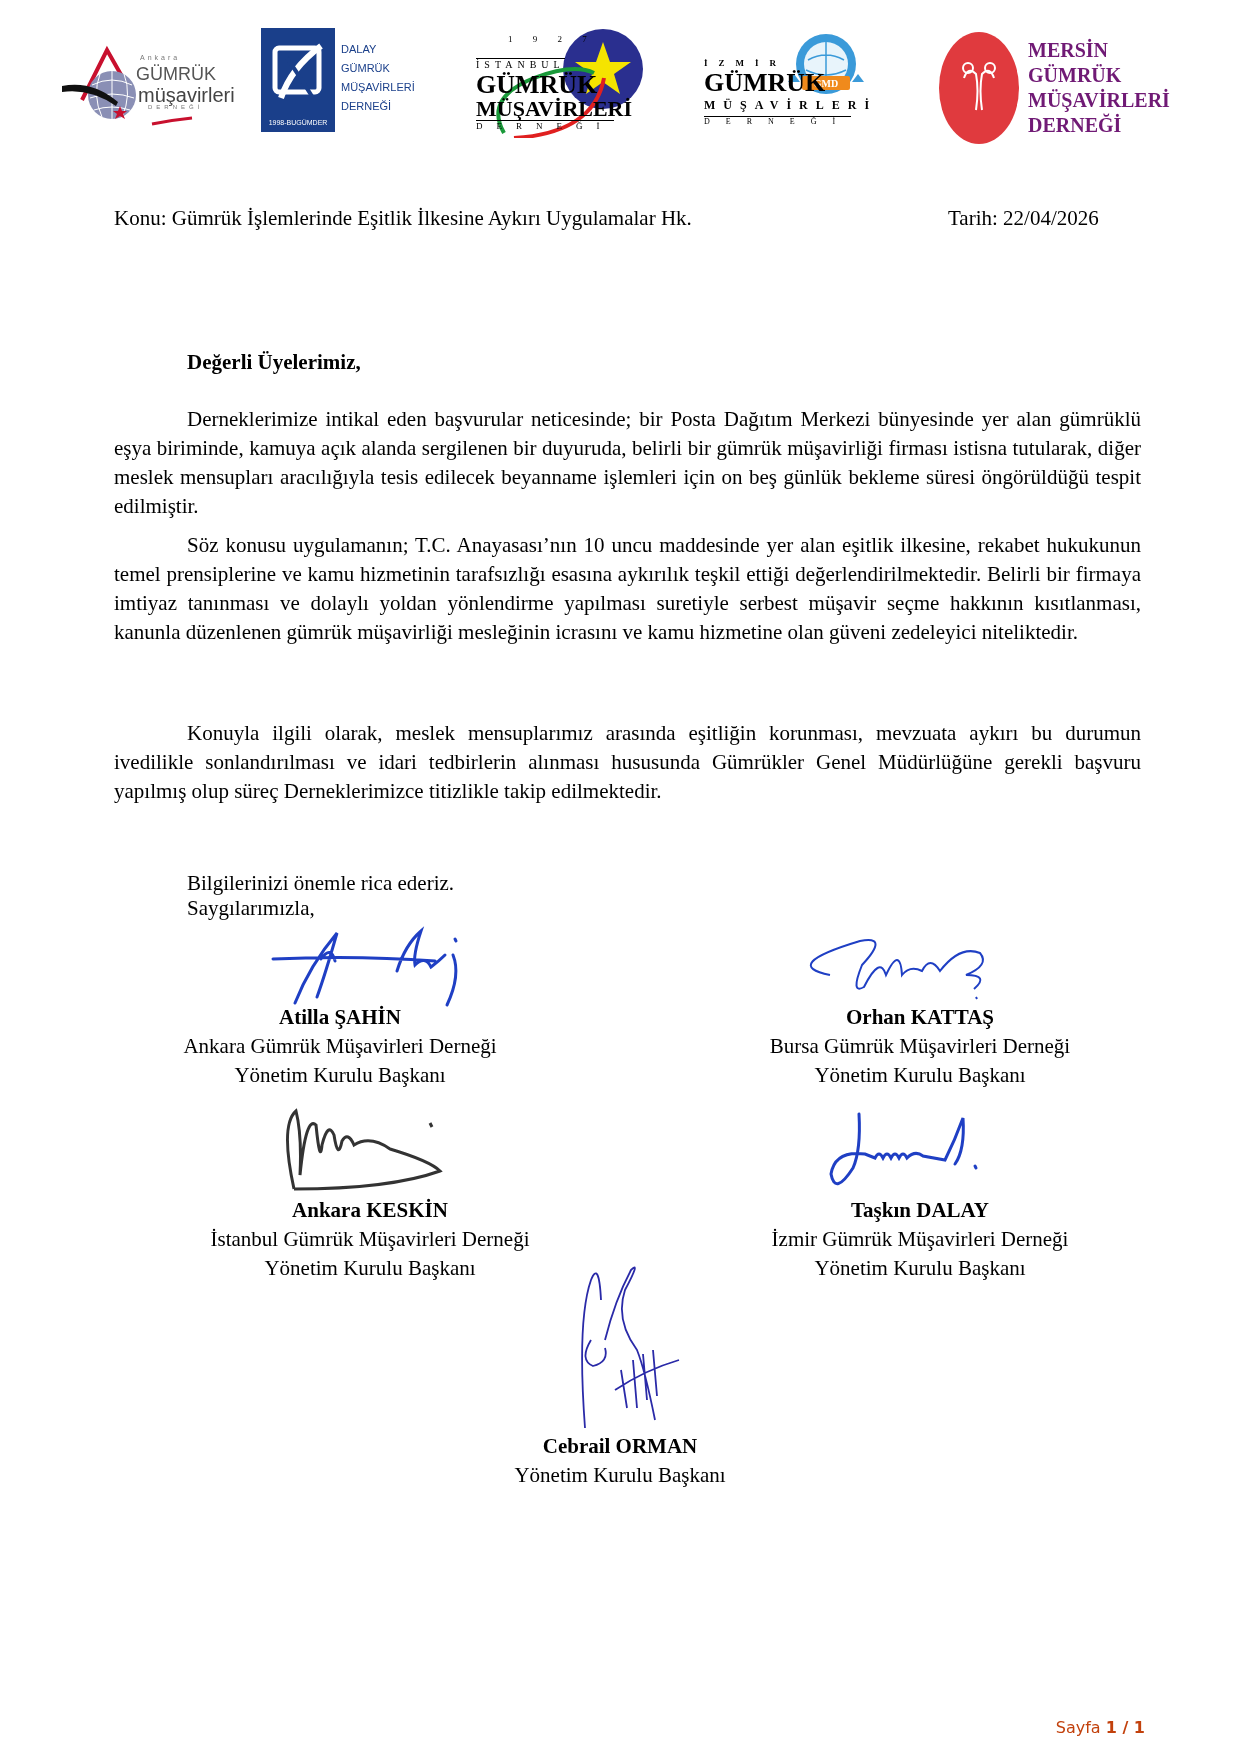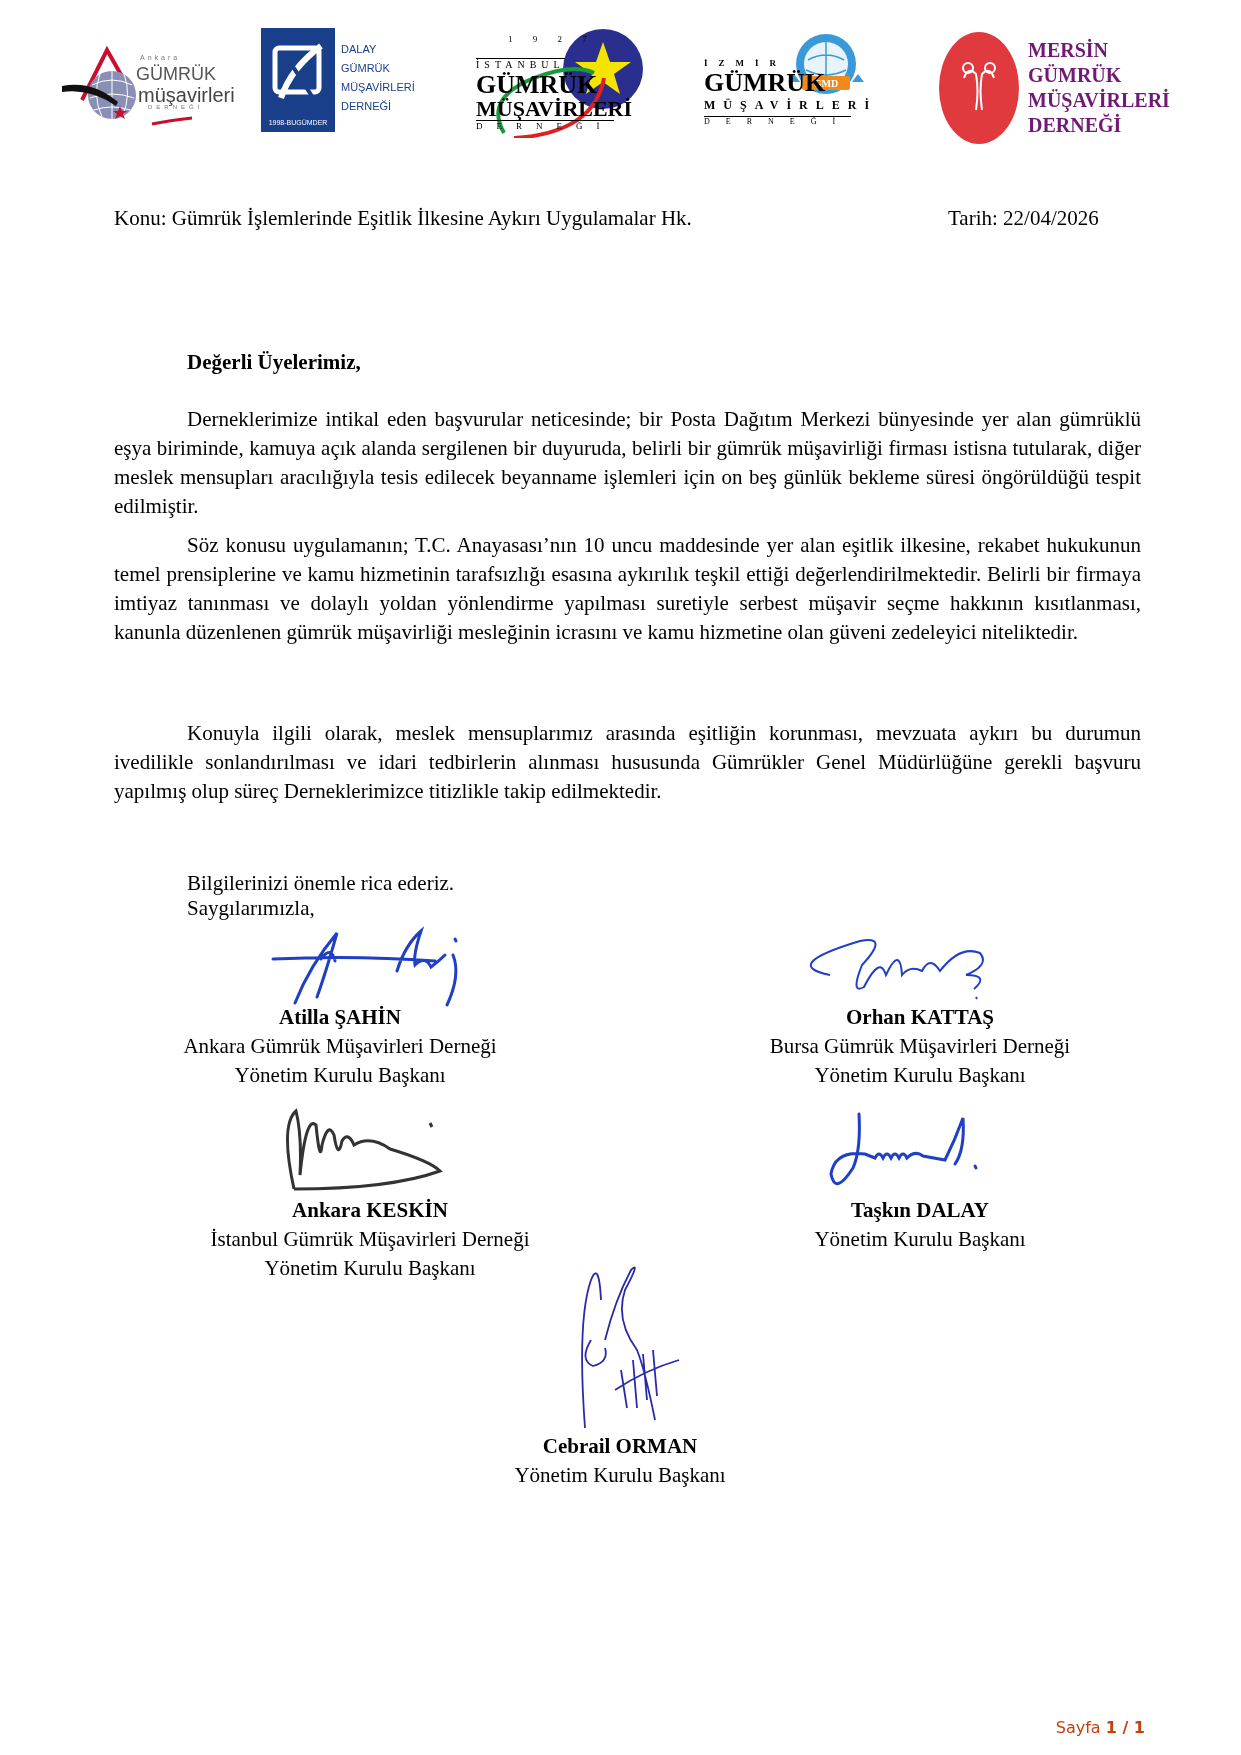--- a/index.html
+++ b/index.html
@@ -160,20 +160,21 @@
   <div>Bursa Gümrük Müşavirleri Derneği</div>
   <div>Yönetim Kurulu Başkanı</div>
 </div>
 <div class="sig-block sig-3">
   <div class="nm">Ankara KESKİN</div>
   <div>İstanbul Gümrük Müşavirleri Derneği</div>
   <div>Yönetim Kurulu Başkanı</div>
 </div>
 <div class="sig-block sig-4">
   <div class="nm">Taşkın DALAY</div>
+  <div>İzmir Gümrük Müşavirleri Derneği</div>
   <div>Yönetim Kurulu Başkanı</div>
 </div>
 <div class="sig-block sig-5">
   <div class="nm">Cebrail ORMAN</div>
   <div>Yönetim Kurulu Başkanı</div>
 </div>
 
 <div class="abs footer">
   <span>Sayfa</span>
   <b>1 / 1</b>

